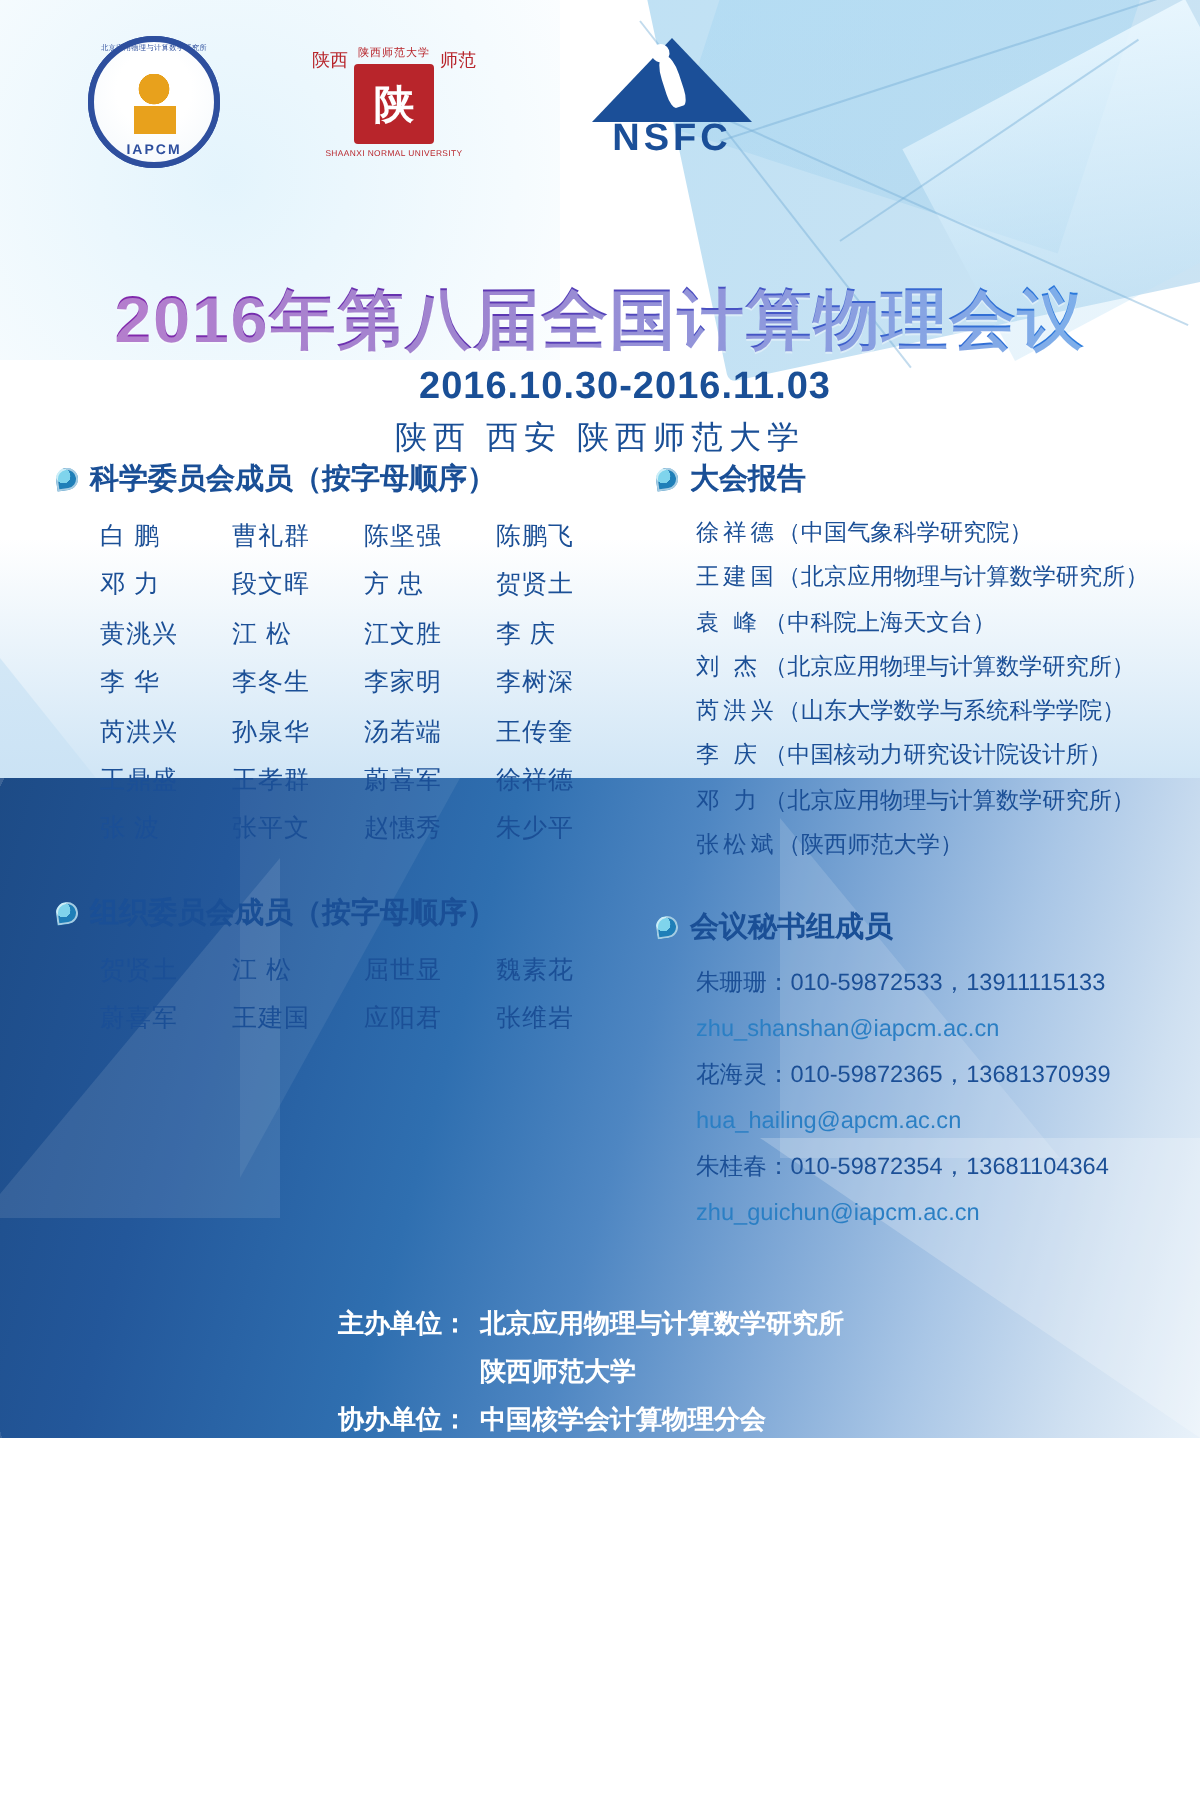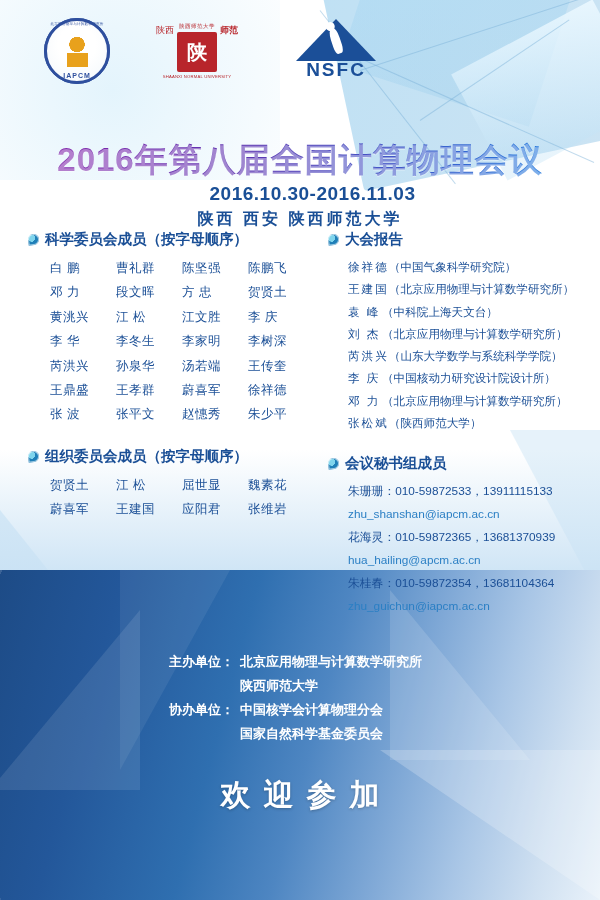--- a/index.html
+++ b/index.html
@@ -8,21 +8,21 @@
     width: 600px;
     height: 900px;
     font-family: "Liberation Sans", sans-serif;
     background: #ffffff;
     overflow: hidden;
   }
 
   #poster {
     position: relative;
     width: 600px;
-    height: 900px;
+    height: 719px;
     background: #ffffff;
     overflow: hidden;
   }
 
   
   .bg-layer { position: absolute; inset: 0; overflow: hidden; }
 
   
   .tr-block {
     position: absolute;
@@ -179,21 +179,21 @@
   .snnu-wrap {
     position: relative; width: 86px; height: 62px;
     display: flex; align-items: center; justify-content: center;
   }
   .snnu-wrap .sidechars {
     position: absolute; top: 6px; left: 2px;
     font-size: 9px; color: #b8252b; line-height: 1.05; text-align: center;
   }
   .snnu-wrap .sidechars2 {
     position: absolute; top: 6px; right: 2px;
-    font-size: 9px; color: #b8252b; line-height: 1.05; text-align: center; font-weight: bold;
+    font-size: 9px; color: #b8252b; line-height: 1.05; text-align: center;
   }
 
   .logo-nsfc {
     width: 104px; height: 64px;
     position: relative;
   }
   .nsfc-tri {
     position: absolute; top: 0; left: 50%; transform: translateX(-50%);
     width: 0; height: 0;
     border-left: 40px solid transparent;
@@ -237,21 +237,21 @@
     position: absolute; top: 183px; left: 0; right: 0;
     text-align: center;
     font-size: 19px; font-weight: bold; letter-spacing: .5px;
     color: #1a4f96;
     z-index: 5;
     padding-left: 25px;
   }
   .place-line {
     position: absolute; top: 209px; left: 0; right: 0;
     text-align: center;
-    font-size: 16px; font-weight: bold; letter-spacing: 3px;
+    font-size: 16px; font-weight: normal; letter-spacing: 3px;
     color: #1a4f96;
     z-index: 5;
   }
 
   
   .content {
     position: absolute;
     top: 230px; left: 28px; right: 22px;
     display: flex;
     z-index: 5;

